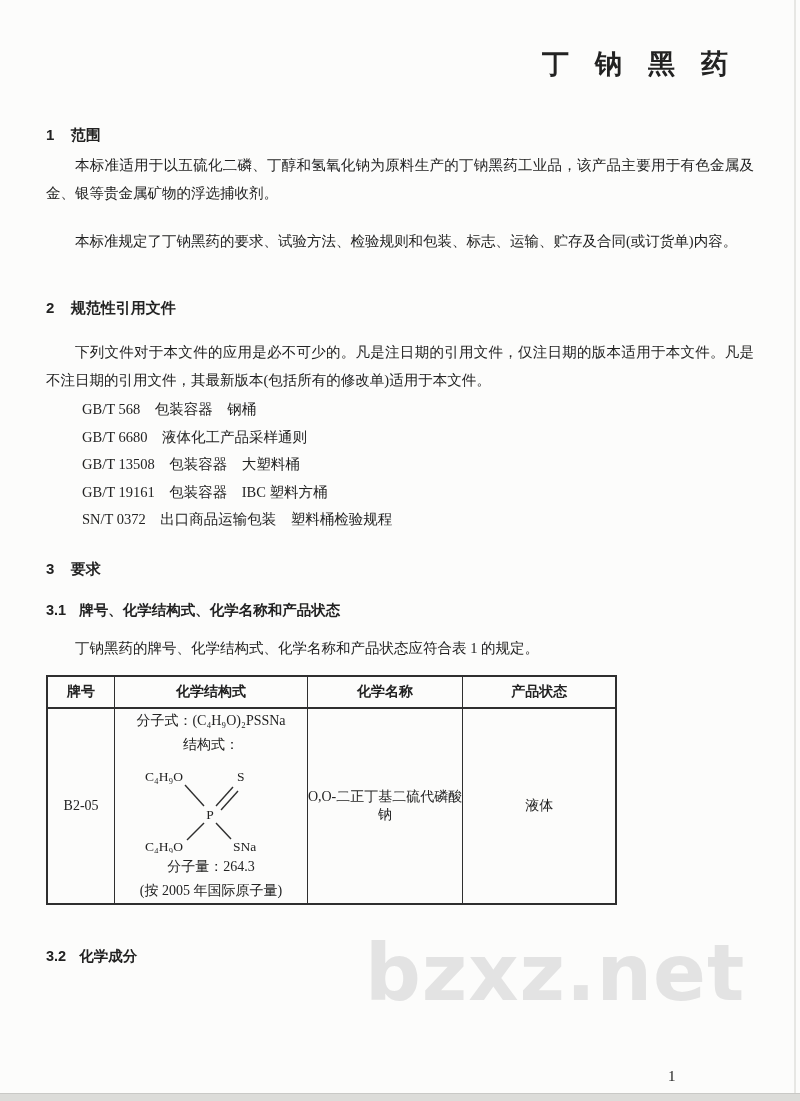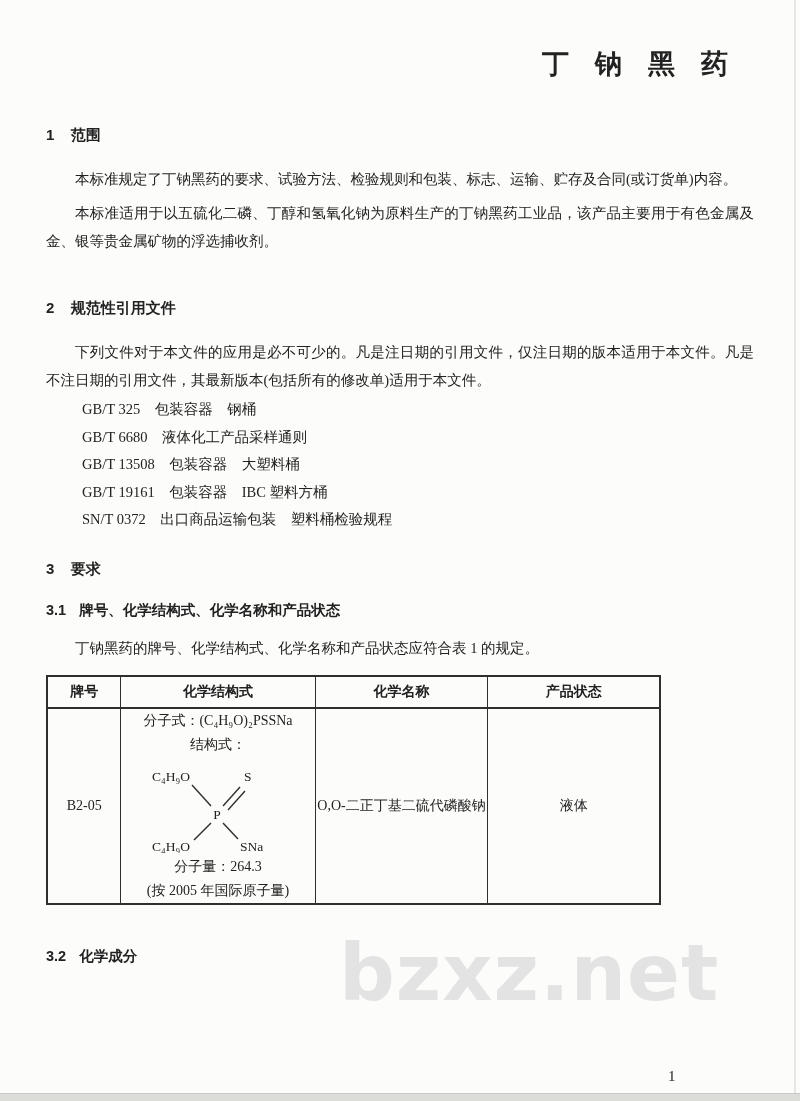--- a/index.html
+++ b/index.html
@@ -18,21 +18,21 @@
   
   .scan-edge-bottom {
     position:absolute; left:0; right:0; bottom:0; height:8px;
     background:#dcdcd9; border-top:1px solid #c9c9c6; z-index:3;
   }
   .scan-edge-right {
     position:absolute; top:0; right:4px; width:2px; height:100%;
     background:#e7e7e4; z-index:3;
   }
   .watermark {
-    position:absolute; left:339px; top:934px;
+    position:absolute; left:365px; top:934px;
     font-family:"DejaVu Sans","Liberation Sans",sans-serif;
     font-weight:700; font-size:78px; letter-spacing:1px;
     color:#e3e3e3; z-index:0; user-select:none; line-height:1;
   }
   .content { position:relative; z-index:1; padding:0 46px; }
 
   .doc-number {
     padding-top:86px; padding-right:49px;
     text-align:right;
     font-family:"Liberation Sans","DejaVu Sans",sans-serif;
@@ -63,21 +63,21 @@
   .para.tight { margin-top:6px; }
   .refs { margin-top:2px; }
   .ref-item { margin-left:36px; line-height:27.5px; font-size:14.5px; }
 
   .tbl-caption {
     margin-top:18px; text-align:center;
     font-family:"Liberation Sans","DejaVu Sans",sans-serif;
     font-weight:700; font-size:14px;
   }
   table.t1 {
-    border-collapse:collapse; width:615px; margin-top:13px;
+    border-collapse:collapse; width:571px; margin-top:13px;
     border:2px solid #2f2f2f; background:transparent;
   }
   .t1 th, .t1 td {
     border:1px solid #2f2f2f; text-align:center; vertical-align:middle;
     font-size:14px; background:transparent;
   }
   .t1 th {
     height:32px; font-weight:700;
     font-family:"Liberation Sans","DejaVu Sans",sans-serif;
     border-bottom:2px solid #2f2f2f;
@@ -103,29 +103,29 @@
   <div class="watermark">bzxz.net</div>
 
   <div class="content">
 
 
     <div class="doc-title">丁钠黑药</div>
 
     <div class="sec-h">
       <span>1</span><span class="sec-t">范围</span>
     </div>
+    <p class="para tight">本标准适用于以五硫化二磷、丁醇和氢氧化钠为原料生产的丁钠黑药工业品，该产品主要用于有色金属及金、银等贵金属矿物的浮选捕收剂。</p>
     <p class="para">本标准规定了丁钠黑药的要求、试验方法、检验规则和包装、标志、运输、贮存及合同(或订货单)内容。</p>
-    <p class="para tight">本标准适用于以五硫化二磷、丁醇和氢氧化钠为原料生产的丁钠黑药工业品，该产品主要用于有色金属及金、银等贵金属矿物的浮选捕收剂。</p>
 
     <div class="sec-h" style="">
       <span>2</span><span class="sec-t">规范性引用文件</span>
     </div>
     <p class="para">下列文件对于本文件的应用是必不可少的。凡是注日期的引用文件，仅注日期的版本适用于本文件。凡是不注日期的引用文件，其最新版本(包括所有的修改单)适用于本文件。</p>
     <div class="refs">
-      <div class="ref-item">GB/T 325　包装容器　钢桶</div>
+      <div class="ref-item">GB/T 568　包装容器　钢桶</div>
       <div class="ref-item">GB/T 6680　液体化工产品采样通则</div>
       <div class="ref-item">GB/T 13508　包装容器　大塑料桶</div>
       <div class="ref-item">GB/T 19161　包装容器　IBC 塑料方桶</div>
       <div class="ref-item">SN/T 0372　出口商品运输包装　塑料桶检验规程</div>
     </div>
 
     <div class="sec-h" style="margin-top:26px;">
       <span>3</span><span class="sec-t">要求</span>
     </div>
 

